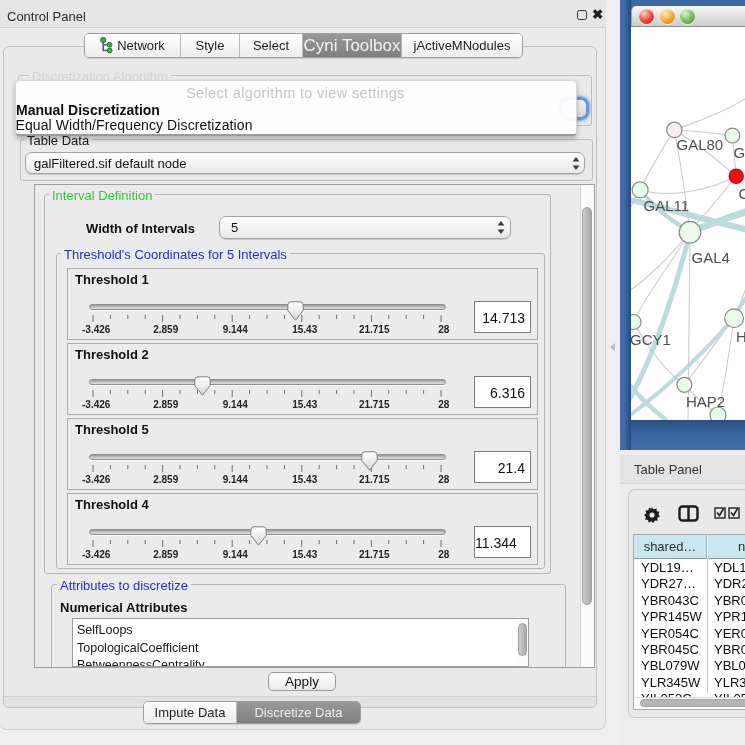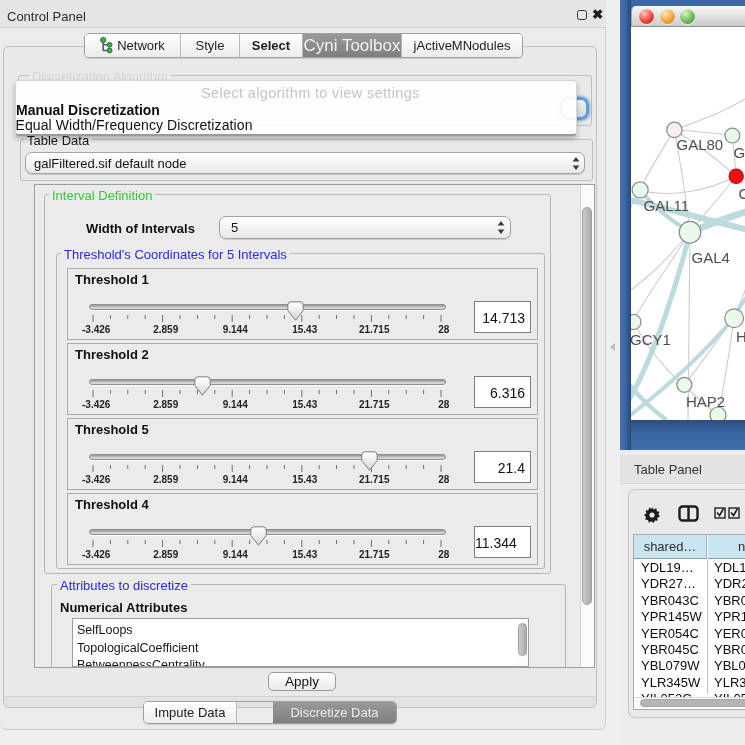--- a/index.html
+++ b/index.html
@@ -27,32 +27,32 @@
   <div class="abs" style="left:84px;top:33px;height:25px;display:flex;border:1px solid #9f9f9f;border-radius:5px;overflow:hidden;background:#f5f5f5;box-shadow:0 1px 1px rgba(0,0,0,0.12);">
     <div style="width:96px;display:flex;align-items:center;justify-content:center;border-right:1px solid #b9b9b9;background:linear-gradient(180deg,#ffffff,#ececec);font-size:13px;color:#1c1c1c;">
       <svg width="13" height="17" viewBox="0 0 13 17" style="margin-right:4px;">
         <path d="M3.2 4.5 L3.2 14 M3.2 7.8 L9 7.8 M3.2 13.5 L9 13.5" stroke="#5c5c68" stroke-width="1.6" fill="none"></path>
         <circle cx="3.2" cy="3" r="2.6" fill="#3fae53" stroke="#1e7a31" stroke-width="1"></circle>
         <circle cx="9.6" cy="7.8" r="2.4" fill="#3fae53" stroke="#1e7a31" stroke-width="1"></circle>
         <circle cx="9.6" cy="13.5" r="2.4" fill="#3fae53" stroke="#1e7a31" stroke-width="1"></circle>
       </svg>
       Network</div>
     <div style="width:59px;display:flex;align-items:center;justify-content:center;border-right:1px solid #b9b9b9;background:linear-gradient(180deg,#ffffff,#ececec);font-size:13px;color:#1c1c1c;">Style</div>
-    <div style="width:63px;display:flex;align-items:center;justify-content:center;border-right:1px solid #b9b9b9;background:linear-gradient(180deg,#ffffff,#ececec);font-size:13px;color:#1c1c1c;font-weight:bold;">Select</div>
+    <div style="width:63px;display:flex;align-items:center;justify-content:center;border-right:1px solid #b9b9b9;background:linear-gradient(180deg,#ffffff,#ececec);font-size:13px;color:#1c1c1c;">Select</div>
     <div style="width:98px;display:flex;align-items:center;justify-content:center;background:linear-gradient(180deg,#999999,#7f7f7f);font-size:17px;color:#f2f2f2;">Cyni Toolbox</div>
     <div style="width:121px;display:flex;align-items:center;justify-content:center;border-left:1px solid #b9b9b9;background:linear-gradient(180deg,#ffffff,#ececec);font-size:13px;color:#1c1c1c;">jActiveMNodules</div>
   </div>
 
   <div class="abs" style="left:18px;top:75px;width:574px;height:51px;border:1px solid #bdbdbd;border-radius:3px;"></div>
   <div class="abs" style="left:29px;top:69px;font-size:13px;color:#d4d4d4;background:#e9e9e9;padding:0 3px;">Discretization Algorithm</div>
 
   <div class="abs" style="left:560px;top:97px;width:29px;height:23px;border-radius:8px;background:linear-gradient(180deg,#f2f2f2,#d8d8d8);border:3px solid #5f9cd8;box-shadow:0 0 3px 1px rgba(90,155,220,0.8);"></div>
 
   <div class="abs" style="left:15px;top:80px;width:562px;height:56px;background:rgba(255,255,255,0.93);border:1px solid #d6d6d6;border-bottom:2px solid #9a9a9a;border-radius:4px;box-shadow:0 3px 5px rgba(0,0,0,0.25);z-index:5;"></div>
-  <div class="abs" style="left:201px;top:85px;font-size:14.5px;letter-spacing:0.35px;color:#c4c4c4;z-index:6;">Select algorithm to view settings</div>
+  <div class="abs" style="left:186px;top:85px;font-size:14.5px;letter-spacing:0.35px;color:#c4c4c4;z-index:6;">Select algorithm to view settings</div>
   <div class="abs b" style="left:16px;top:101.5px;font-size:14px;color:#0e0e0e;z-index:6;">Manual Discretization</div>
   <div class="abs" style="left:15.5px;top:116.5px;font-size:14px;letter-spacing:0.1px;color:#111111;z-index:6;">Equal Width/Frequency Discretization</div>
 
   <div class="abs" style="left:20px;top:139px;width:573px;height:42px;border:1px solid #bdbdbd;border-radius:3px;"></div>
   <div class="abs" style="left:24px;top:133px;font-size:13px;color:#1a1a1a;background:#e9e9e9;padding:0 3px;">Table Data</div>
   <div class="abs combo" style="left:25px;top:152px;width:560px;height:22px;border:1px solid #a3a3a3;border-radius:7px;background:linear-gradient(180deg,#ffffff,#e8e8e8);box-shadow:0 1px 1px rgba(0,0,0,0.15);"></div>
   <div class="abs" style="left:34px;top:156px;font-size:13px;color:#141414;">galFiltered.sif default node</div>
   <svg class="abs" style="left:571px;top:156px;" width="10" height="15" viewBox="0 0 10 15">
     <path d="M5 1 L8.4 5.4 L1.6 5.4 Z" fill="#3a3a3a"></path>
     <path d="M5 14 L8.4 9.6 L1.6 9.6 Z" fill="#3a3a3a"></path>
@@ -264,21 +264,21 @@
   <div class="abs" style="left:72px;top:618px;width:457px;height:49px;background:#ffffff;border:1px solid #9d9d9d;overflow:hidden;">
     <div style="position:absolute;left:4px;top:3px;font-size:12.5px;color:#151515;line-height:17.6px;">SelfLoops<br>TopologicalCoefficient<br>BetweennessCentrality</div>
     <div style="position:absolute;right:0;top:0;width:12px;height:49px;background:#fbfbfb;"></div>
     <div style="position:absolute;right:1px;top:4px;width:9px;height:33px;border-radius:5px;background:linear-gradient(90deg,#cdcdcd,#a9a9a9);border:1px solid #9f9f9f;"></div>
   </div>
 
   <div class="abs" style="left:268px;top:672px;width:68px;height:19px;background:linear-gradient(180deg,#ffffff,#e9e9e9);border:1px solid #9b9b9b;border-radius:5px;display:flex;align-items:center;justify-content:center;font-size:13.5px;color:#111;text-align:center;">Apply</div>
 
   <div class="abs" style="left:143px;top:701px;height:23px;display:flex;border:1px solid #9f9f9f;border-radius:5px;overflow:hidden;box-shadow:0 1px 1px rgba(0,0,0,0.12);">
     <div style="width:93px;display:flex;align-items:center;justify-content:center;border-right:1px solid #b9b9b9;background:linear-gradient(180deg,#ffffff,#ececec);font-size:13px;color:#1c1c1c;">Impute Data</div>
-    <div style="width:123px;display:flex;align-items:center;justify-content:center;background:linear-gradient(180deg,#999999,#7f7f7f);font-size:13px;color:#ececec;margin-left:36px;">Discretize Data</div>
+    <div style="width:123px;display:flex;align-items:center;justify-content:center;background:linear-gradient(180deg,#999999,#7f7f7f);font-size:13px;color:#ececec;">Discretize Data</div>
   </div>
 
   <div class="abs" style="left:610px;top:343px;width:0;height:0;border-top:4px solid transparent;border-bottom:4px solid transparent;border-right:5px solid #bdbdbd;"></div>
 
   <div class="abs" style="left:620px;top:0;width:125px;height:450px;background:#3c68a5;"></div>
   <div class="abs" style="left:620px;top:0;width:11px;height:450px;background:linear-gradient(90deg,#4a74ae 0%,#3c68a5 45%,#27497c 100%);"></div>
   <div class="abs" style="left:631px;top:420px;width:114px;height:30px;background:linear-gradient(180deg,#2a4e82 0%,#3a66a3 45%,#406da9 100%);"></div>
 
   <div class="abs" style="left:631px;top:6px;width:114px;height:21px;background:linear-gradient(180deg,#f8f8f8,#cccccc);border-bottom:1px solid #8e8e8e;border-left:1px solid #a5a5a5;border-radius:5px 0 0 0;"></div>
   <div class="abs" style="left:639px;top:9px;width:15px;height:15px;border-radius:50%;background:radial-gradient(circle at 35% 30%,#ffc9c2,#ef4137 55%,#ba1e13);box-shadow:inset 0 1px 1px rgba(255,255,255,.5),0 1px 1px rgba(255,255,255,.6);"></div>

